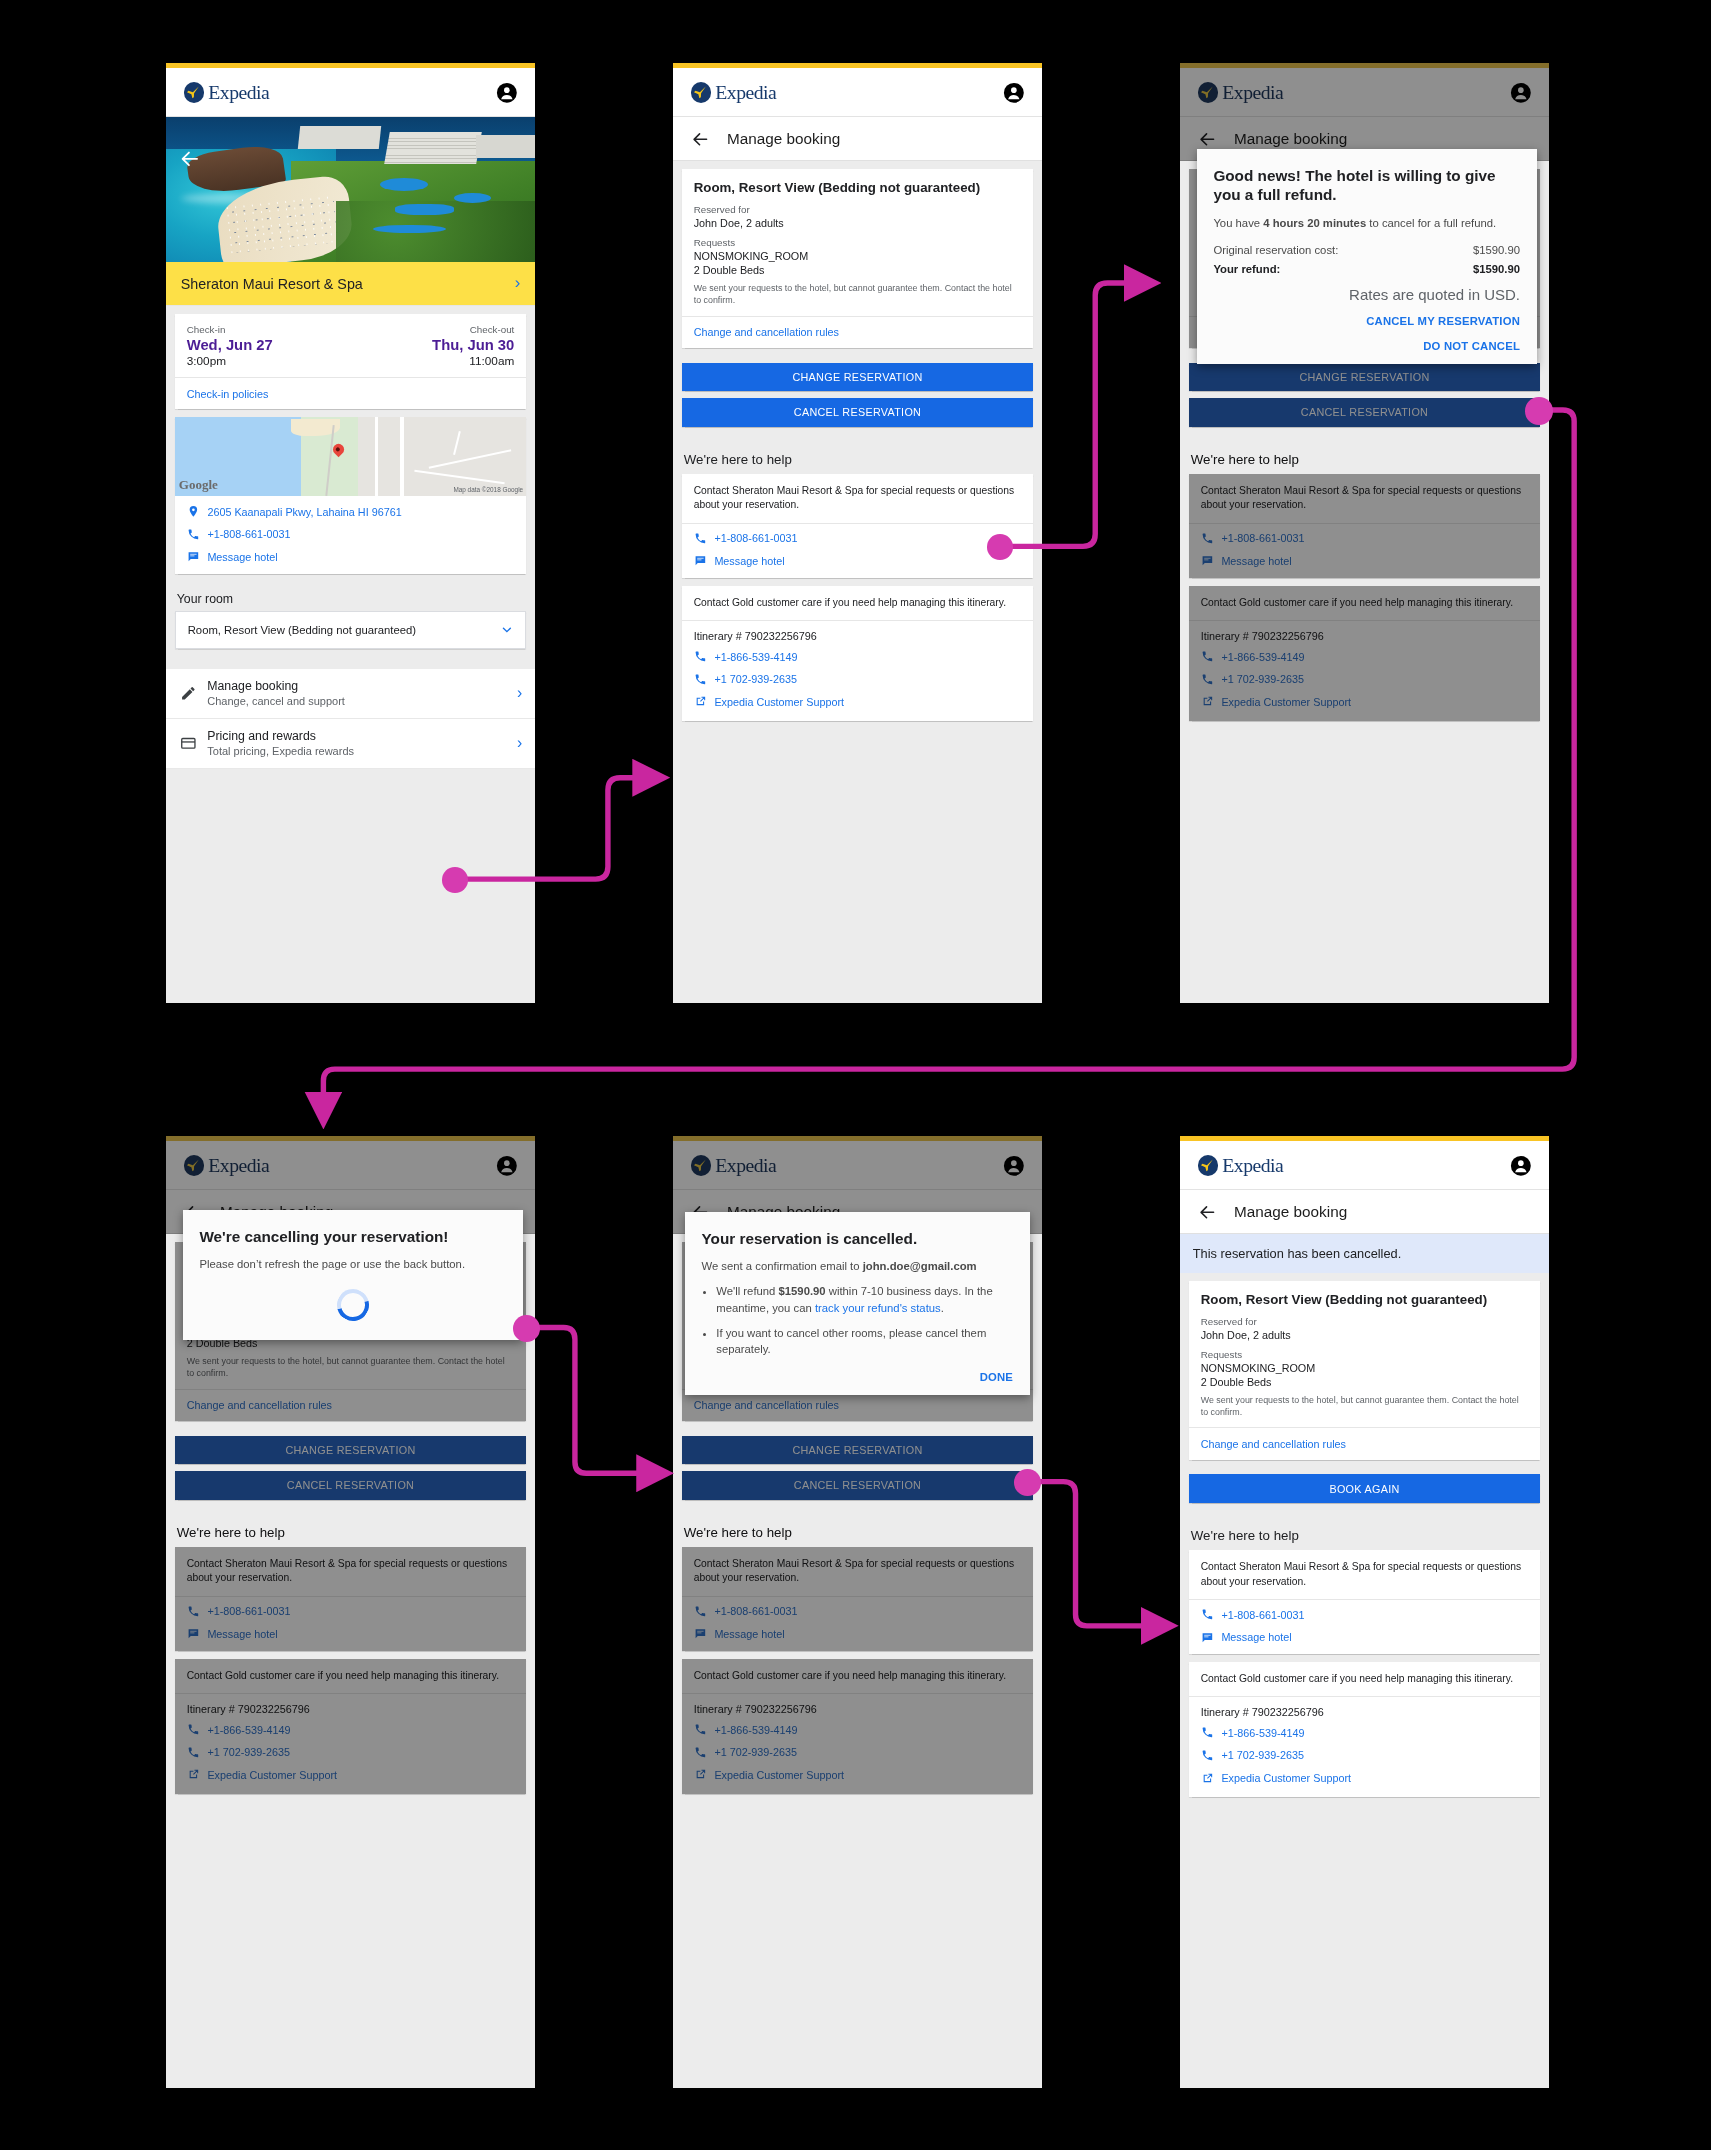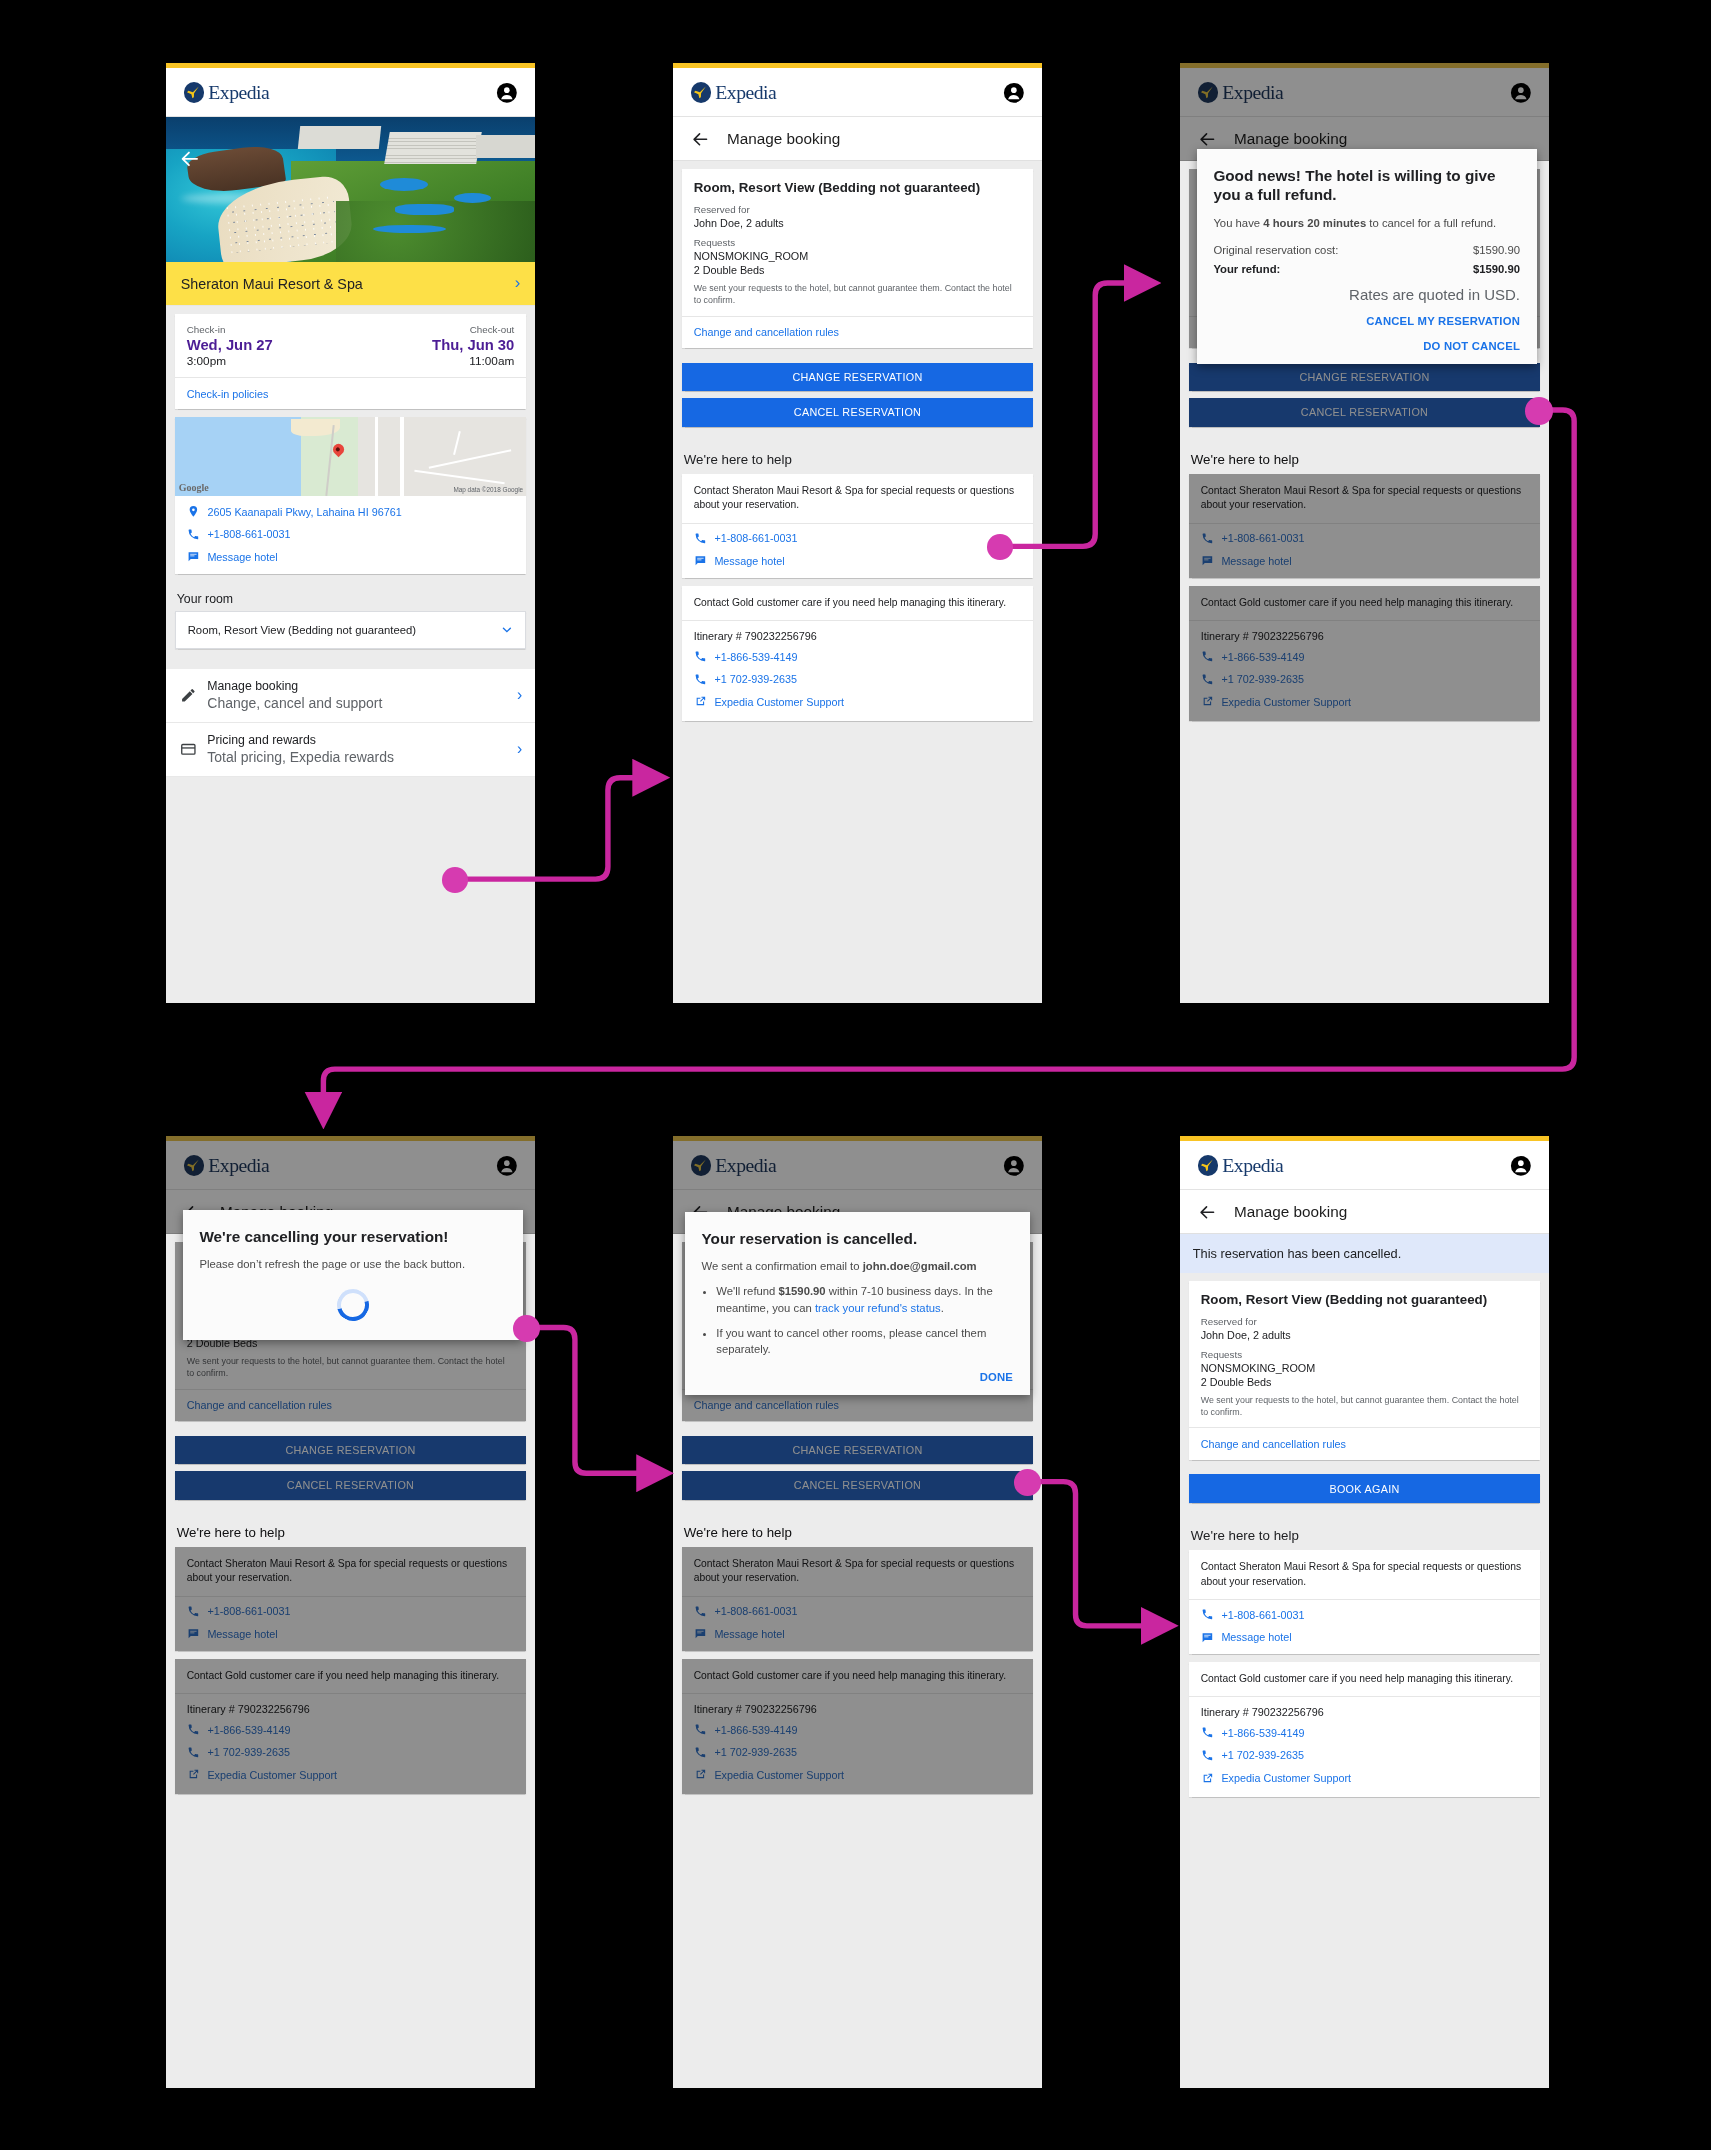--- a/index.html
+++ b/index.html
@@ -120,41 +120,41 @@
   .map .rd.v1 { left:57%; top:0; width:2.5px; height:100%; }
   .map .rd.v2 { left:64%; top:0; width:4.4px; height:100%; }
   .map .rd.d1 { left:44%; top:10%; width:1.5px; height:90%; background:#cfcdc8; transform:rotate(6deg);}
   .map .rd.c1 { left:72%; top:52%; width:24%; height:2px; background:#fff; transform: rotate(-12deg);}
   .map .rd.c2 { left:68%; top:74%; width:26%; height:2px; background:#fff; transform: rotate(8deg);}
   .map .rd.c3 { left:80%; top:18%; width:2px; height:30%; background:#fff; transform: rotate(14deg);}
   .map .pin { position:absolute; left:45%; top:34%; width:10.8px; height:10.8px;
     background:#e8453c; border-radius:50% 50% 50% 0; transform: rotate(-45deg); }
   .map .pin::after { content:''; position:absolute; left:3.4px; top:3.4px; width:3.9px; height:3.9px;
     background:#5c0f0b; border-radius:50%; }
-  .map .gwm { position:absolute; left:3.9px; bottom:3px; font-size:10px; color:#6b6b6b;
+  .map .gwm { position:absolute; left:3.9px; bottom:3px; font-size:13px; color:#6b6b6b;
     font-weight:bold; font-family:"Liberation Serif",serif; }
   .map .attr { position:absolute; right:3px; bottom:3px; font-size:6.4px; color:#5f6368; }
 
   .iconrow { display:flex; align-items:center; gap:7.9px; padding: 4.9px 11.8px; }
   .iconrow .ic { width:12.8px; height:12.8px; flex:0 0 12.8px; color:#1a73e8; }
   .iconrow .tx { font-size:10.8px; color:#1a73e8; }
 
   .sect-title { font-size: 12.3px; color:#202124; padding: 9.8px 10.8px 5.9px; }
   .select-box {
     background:#fff; border:0.5px solid #dadce0; display:flex; align-items:center;
     justify-content:space-between; padding: 10.8px 11.8px; font-size:11.3px; color:#202124;
     box-shadow: 0 0.5px 1px rgba(0,0,0,.12);
   }
   .menu-row {
     background:#fff; display:flex; align-items:center; gap:10.8px;
     padding: 10.8px 13.8px; border-bottom:0.5px solid #e8e8e8; position:relative;
   }
   .menu-row .mi { width:16.7px; height:16.7px; flex:0 0 16.7px; color:#3c4043; }
   .menu-row .t1 { font-size:12.3px; color:#202124; }
-  .menu-row .t2 { font-size:14px; color:#5f6368; margin-top:1.5px; }
+  .menu-row .t2 { font-size:11px; color:#5f6368; margin-top:1.5px; }
   .menu-row .ch { position:absolute; right:12.8px; color:#1a73e8; font-size:15.7px; }
 
   
   .roomtitle { font-size: 13.3px; color:#202124; font-weight:bold; line-height:1.3; }
   .lbl-sm { font-size:9.8px; color:#5f6368; margin-top:7.9px; }
   .val { font-size:10.8px; color:#202124; margin-top:2px; }
   .note { font-size:8.9px; color:#5f6368; margin-top:5.9px; line-height:1.35; }
 
   .btn {
     display:flex; align-items:center; justify-content:center;

